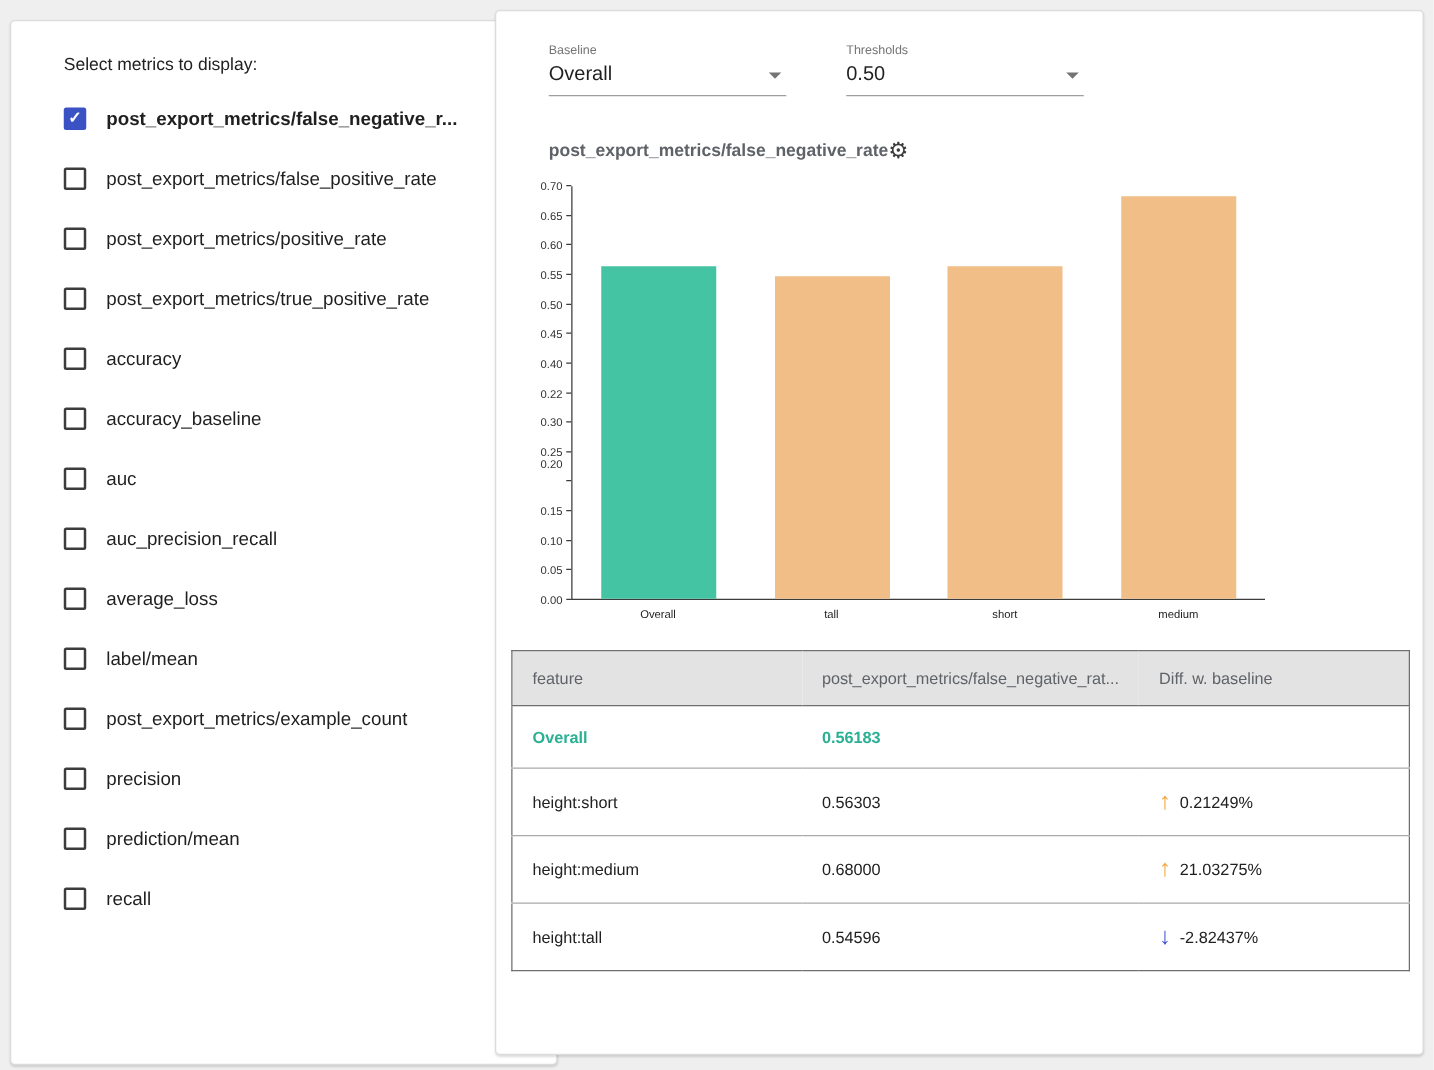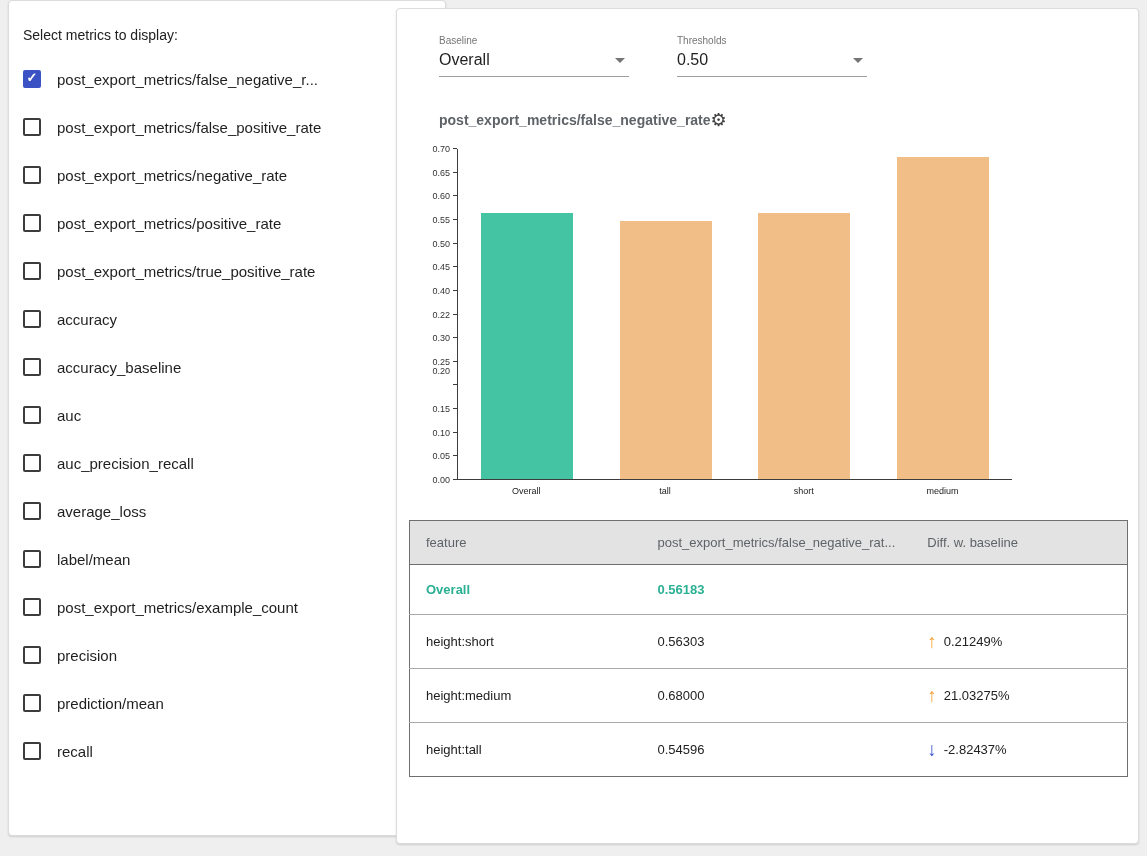--- a/index.html
+++ b/index.html
@@ -3,28 +3,28 @@
 <meta charset="utf-8">
 <style>
   * { margin:0; padding:0; box-sizing:border-box; }
   html,body { width:1147px; height:856px; }
   body { font-family:"Liberation Sans",sans-serif; background:#efefef; position:relative; overflow:hidden; }
 
   .card { position:absolute; background:#fff; border:1px solid #dcdcdc; border-radius:4px;
           box-shadow:0 1px 2px rgba(0,0,0,0.14); }
 
   
-  .sidebar { left:8px; top:0; width:438px; height:836px; padding:26px 24px 10px 14px; overflow:hidden; }
+  .sidebar { left:8px; top:16px; width:438px; height:836px; padding:26px 24px 10px 42px; overflow:hidden; }
   .sidebar-title { font-size:14px; color:#212121; margin-bottom:12px; }
   .metric-item { display:flex; align-items:center; height:48px; gap:16px; cursor:pointer; }
   .checkbox { width:18px; height:18px; border:2px solid #3c3c3c; border-radius:2px; flex-shrink:0; position:relative; background:#fff; }
   .metric-item.checked .checkbox { background:#3B52C4; border-color:#3B52C4; }
   .metric-item.checked .checkbox::after { content:"✓"; color:#fff; position:absolute; top:-2px; left:1.5px; font-size:13px; font-weight:bold; }
   .metric-item .label { font-size:15px; color:#1f1f1f; white-space:nowrap; overflow:hidden; }
-  .metric-item.checked .label { font-weight:normal; }
+  .metric-item.checked .label { font-weight:bold; }
 
   
   .main { left:396px; top:8px; width:743px; height:836px; padding:20px 12px 12px 12px; }
 
   .controls { display:flex; gap:48px; margin:6px 0 0 30px; }
   .select-field { width:190px; border-bottom:1px solid #9e9e9e; padding-bottom:7px; cursor:pointer; }
   .select-label { font-size:10px; color:#757575; margin-bottom:5px; }
   .select-value-row { display:flex; justify-content:space-between; align-items:center; }
   .select-value { font-size:16px; color:#1f1f1f; }
   .select-arrow { width:0; height:0; border-left:5px solid transparent; border-right:5px solid transparent; border-top:5px solid #757575; margin-right:4px; }
@@ -68,24 +68,20 @@
   <div class="metric-item checked">
     <span class="checkbox"></span>
     <span class="label">post_export_metrics/false_negative_r...</span>
   </div>
 
   <div class="metric-item">
     <span class="checkbox"></span>
     <span class="label">post_export_metrics/false_positive_rate</span>
   </div>
 
-  <div class="metric-item">
-    <span class="checkbox"></span>
-    <span class="label">post_export_metrics/negative_rate</span>
-  </div>
 
   <div class="metric-item">
     <span class="checkbox"></span>
     <span class="label">post_export_metrics/positive_rate</span>
   </div>
 
 
   <div class="metric-item">
     <span class="checkbox"></span>
     <span class="label">post_export_metrics/true_positive_rate</span>

